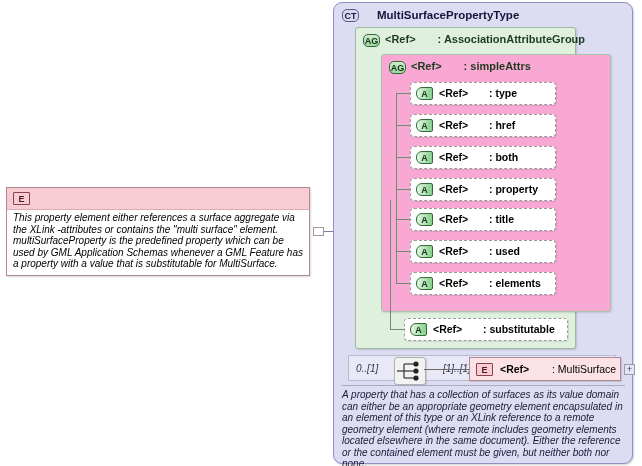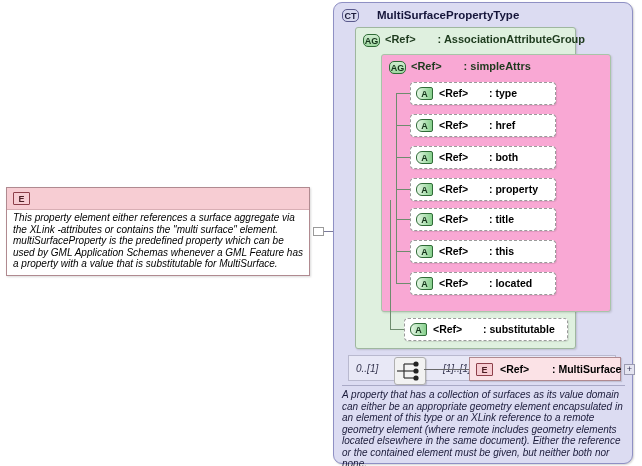--- a/index.html
+++ b/index.html
@@ -246,21 +246,21 @@
     top: 5px;
     font-size: 10.5px;
     font-weight: bold;
     white-space: nowrap;
   }
   #elem-name {
     position: absolute;
     left: 82px;
     top: 5px;
     font-size: 10.5px;
-    font-weight: bold;
+    font-weight: normal;
     white-space: nowrap;
   }
   #expand-plus {
     position: absolute;
     left: 275px;
     top: 8px;
     width: 11px;
     height: 11px;
     box-sizing: border-box;
     border: 1px solid #9a9ab0;
@@ -421,26 +421,26 @@
         <span class="attr-name">: property</span>
       </div>
       <div class="attr-row attr-inner" style="top:153px;">
         <span class="badge badge-a">A</span>
         <span class="attr-ref">&lt;Ref&gt;</span>
         <span class="attr-name">: title</span>
       </div>
       <div class="attr-row attr-inner" style="top:185px;">
         <span class="badge badge-a">A</span>
         <span class="attr-ref">&lt;Ref&gt;</span>
-        <span class="attr-name">: this</span>
+        <span class="attr-name">: used</span>
       </div>
       <div class="attr-row attr-inner" style="top:217px;">
         <span class="badge badge-a">A</span>
         <span class="attr-ref">&lt;Ref&gt;</span>
-        <span class="attr-name">: located</span>
+        <span class="attr-name">: elements</span>
       </div>
     </div>
 
     <div class="conn conn-v" style="left:34px; top:172px; height:130px;"></div>
     <div class="conn conn-h" style="left:34px; top:301px; width:14px;"></div>
 
     <div class="attr-row" id="row-remoteschema">
       <span class="badge badge-a">A</span>
       <span class="attr-ref">&lt;Ref&gt;</span>
       <span class="attr-name">: substitutable</span>

